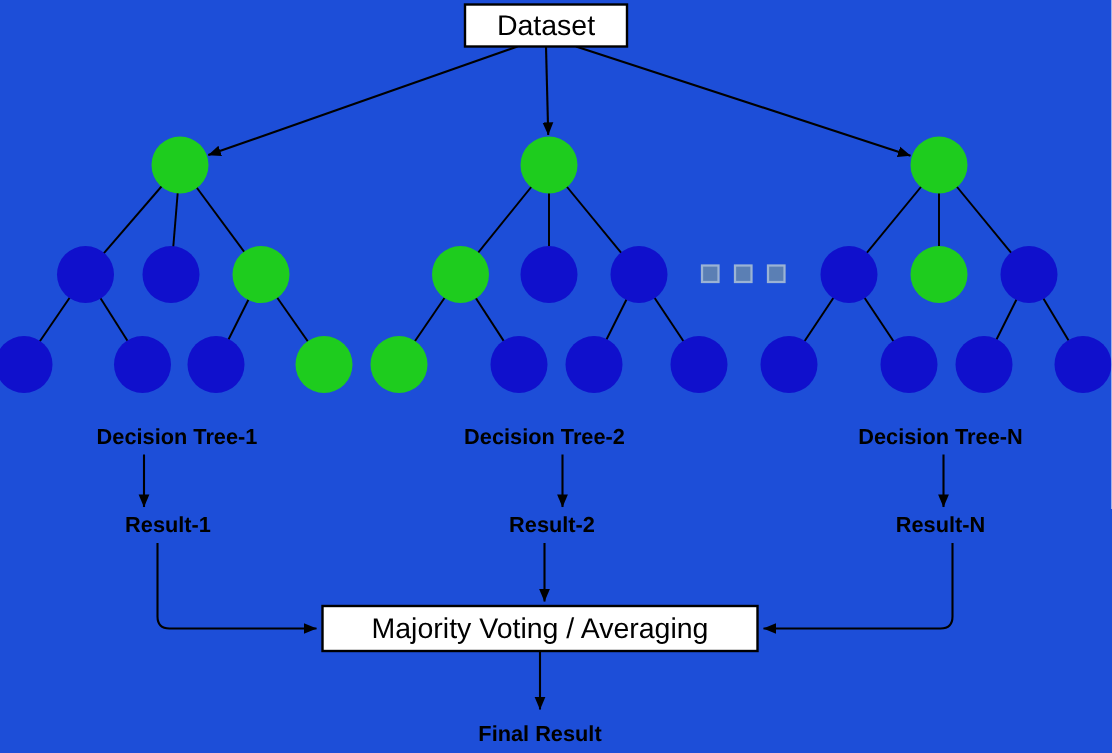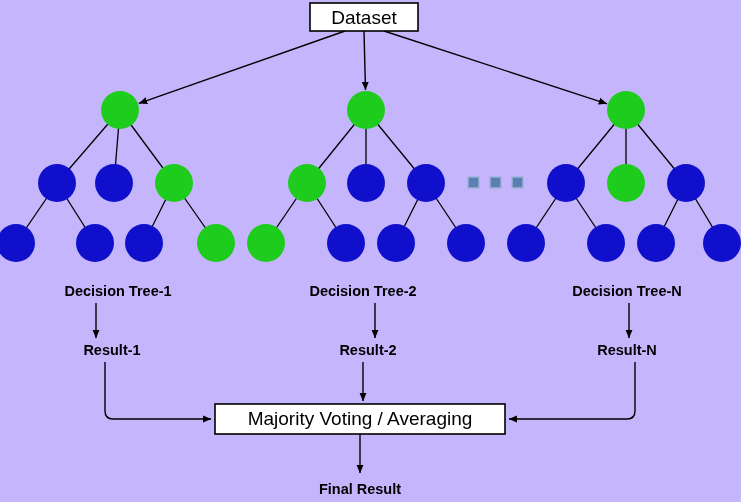--- a/index.html
+++ b/index.html
@@ -8,21 +8,21 @@
     padding: 0;
     background: #ffffff;
   }
   body {
     font-family: "Liberation Sans", sans-serif;
   }
   #canvas {
     position: relative;
     width: 741px;
     height: 502px;
-    background: #c4b5fd;
+    background: #1d4ed8;
     overflow: hidden;
   }
   #diagram-svg {
     position: absolute;
     left: 0;
     top: 0;
     width: 741px;
     height: 502px;
   }
   .box-label {

